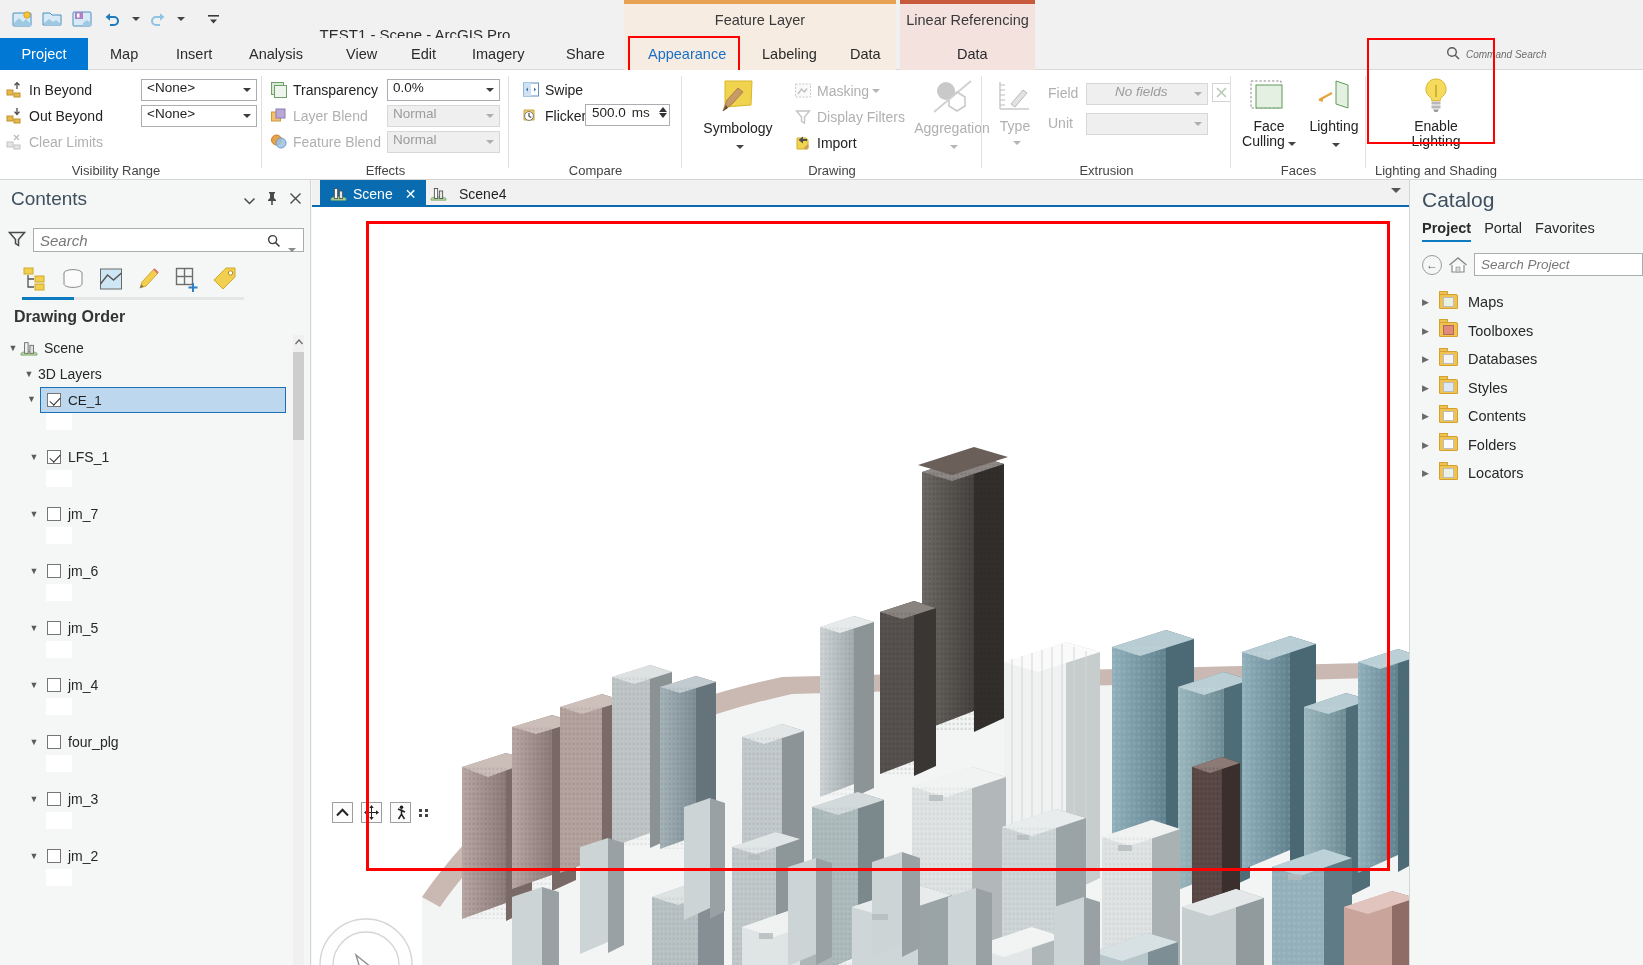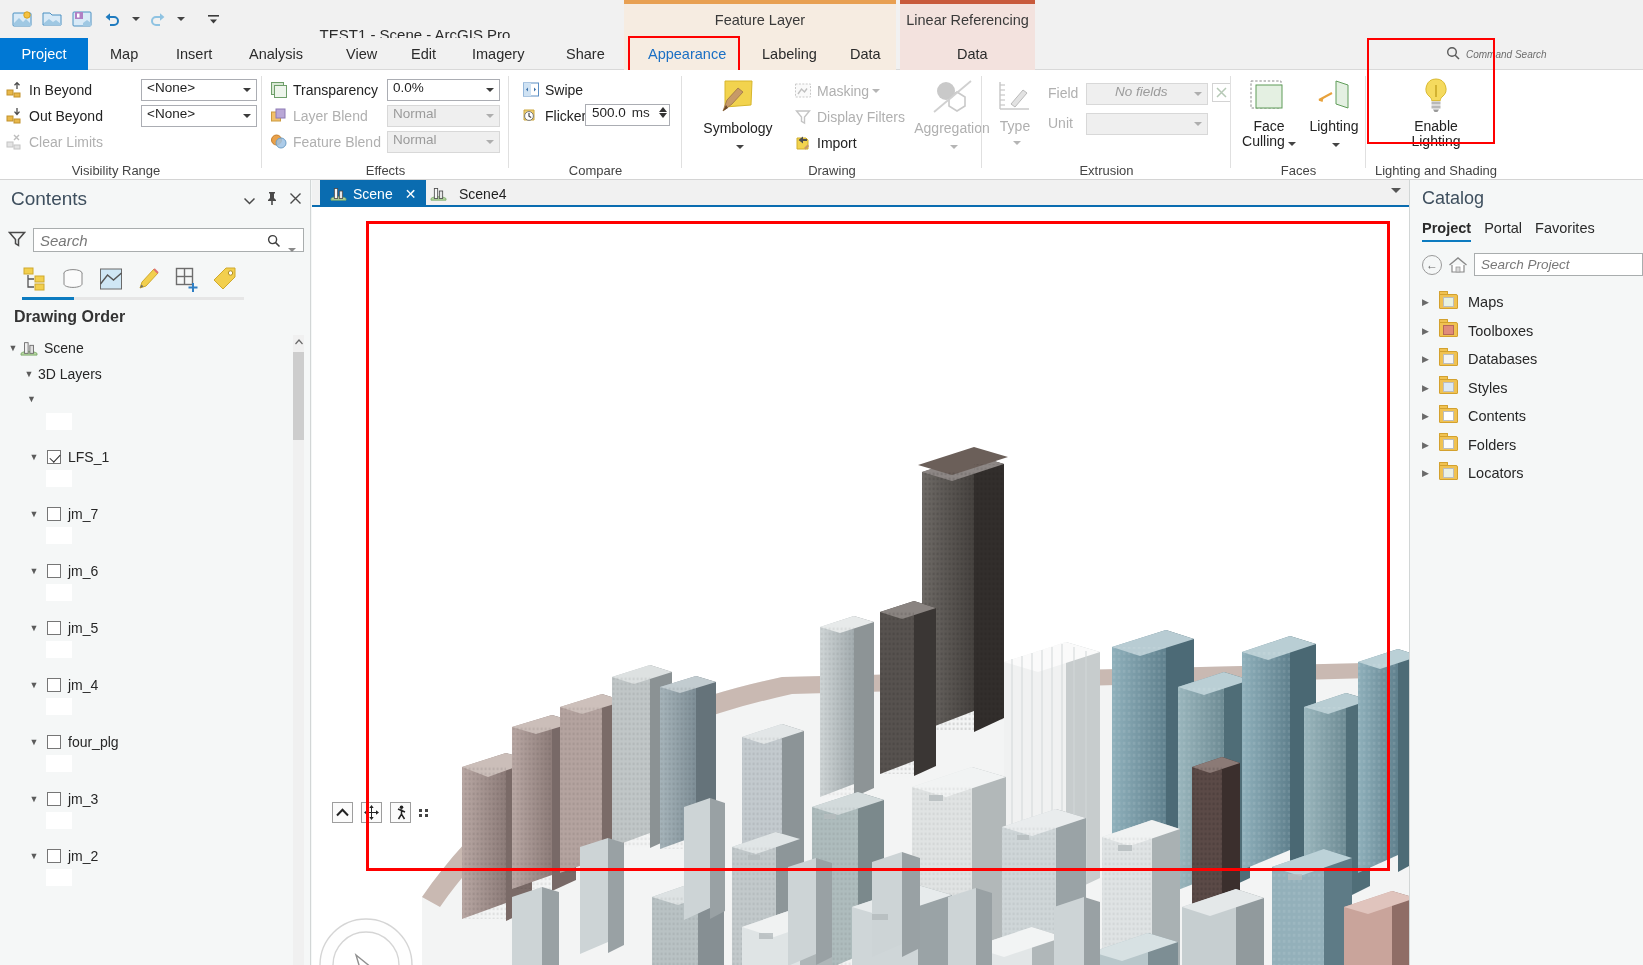--- a/index.html
+++ b/index.html
@@ -105,21 +105,21 @@
   .navbtns { position:absolute; left:20px; bottom:142px; display:flex; align-items:center; gap:8px; z-index:6; }
   .navbtn { width:21px; height:21px; border:1px solid #9e9e9e; background:#fbfbfb;
             display:flex; align-items:center; justify-content:center; cursor:pointer; }
   .navdots { display:grid; grid-template-columns:4px 4px; gap:2px; }
   .navdots i { width:3px;height:3px;background:#444;display:block; }
   .compass { position:absolute; left:4px; bottom:-50px; width:100px; height:100px; z-index:5; }
   .sceneredbox { position:absolute; left:54px; top:41px; width:1024px; height:650px; border:3px solid #ff0000; z-index:8; pointer-events:none; }
 
   
   .catalog { position:absolute; right:0; top:0; width:234px; height:785px; background:#f5f7f7; border-left:1px solid #d2d6d6; }
-  .cat-title { position:absolute; left:12px; top:8px; font-size:18px; color:#3e4f5e; }
+  .cat-title { position:absolute; left:12px; top:8px; font-size:21px; color:#3e4f5e; }
   .cat-tabs { position:absolute; left:12px; top:40px; display:flex; gap:13px; font-size:14.5px; }
   .cat-tabs div { cursor:pointer; color:#2b2b2b; padding-bottom:4px; }
   .cat-tabs div.active { font-weight:bold; border-bottom:2.5px solid #0c7bc0; }
   .cat-searchrow { position:absolute; left:12px; top:72px; right:0; height:25px; display:flex; align-items:center; gap:6px; }
   .cat-circle { width:20px;height:20px;border:1.5px solid #9a9a9a;border-radius:50%;
                 display:flex;align-items:center;justify-content:center;color:#6a6a6a;font-size:12px; cursor:pointer; }
   .cat-sbox { flex:1; height:23px; border:1px solid #a9adae; background:#fff; display:flex; align-items:center; padding-left:6px; }
   .cat-sbox span { font-style:italic; color:#787878; font-size:13.5px; }
   .cat-tree { position:absolute; left:12px; top:108px; right:0; }
   .cat-item { display:flex; align-items:center; height:28.5px; font-size:14.5px; color:#272727; cursor:pointer; }
@@ -547,20 +547,24 @@
           <span>Scene</span>
         </div>
 
         <div class="tnode" style="padding-left:22px;">
           <span class="tw">▼</span>
           <span style="margin-left:2px;">3D Layers</span>
         </div>
 
         <div style="position:relative;height:26px;">
           <span class="tw" style="position:absolute;left:27px;top:7px;color:#5b5b5b;font-size:9px;">▼</span>
+          <div class="trow-sel">
+            <span class="cbx on"></span>
+            <span>CE_1</span>
+          </div>
         </div>
         <div style="height:31px;">
             <div class="swatch"></div>
           </div>
 
         <div class="tnode" style="padding-left:27px;">
           <span class="tw">▼</span>
           <span class="cbx on" style="margin-left:6px;"></span>
           <span>LFS_1</span>
         </div>

